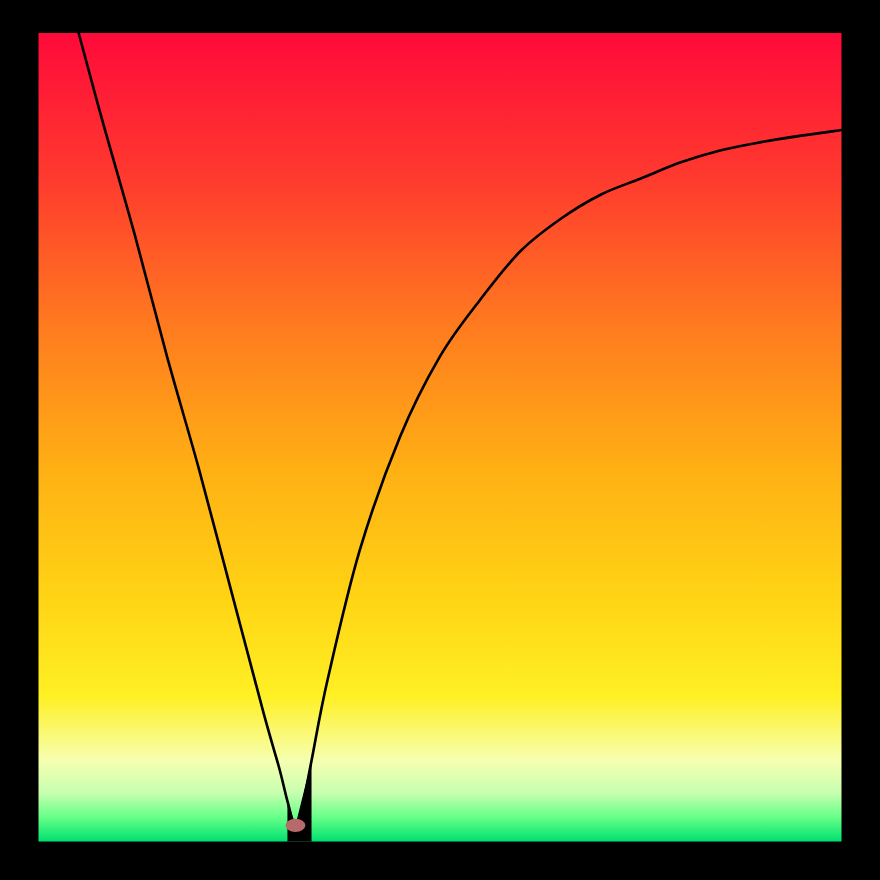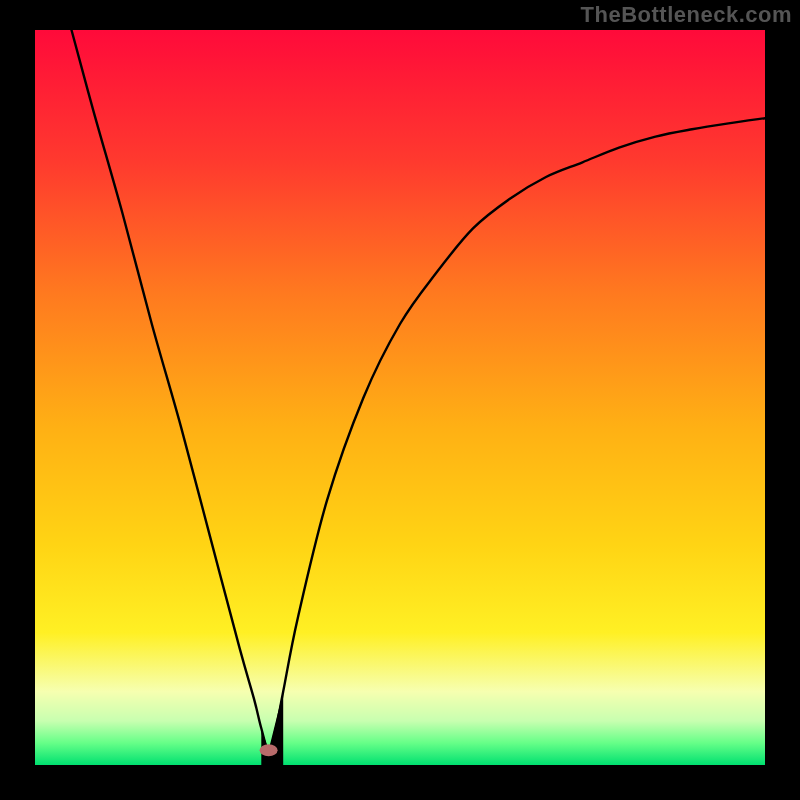--- a/index.html
+++ b/index.html
@@ -31,21 +31,20 @@
   svg {
     position: absolute;
     top: 0;
     left: 0;
   }
 </style>
 </head>
 <body>
 
 <div class="frame">
-  <div class="watermark">TheBottleneck.com</div>
 
   <svg id="chart-svg" width="800" height="800" viewBox="0 0 800 800">
     <defs>
       <linearGradient id="bg-grad" x1="0" y1="0" x2="0" y2="1">
           <stop offset="0%" stop-color="#ff0a3a"></stop>
           <stop offset="18%" stop-color="#ff3a2e"></stop>
           <stop offset="36%" stop-color="#ff7a1f"></stop>
           <stop offset="54%" stop-color="#ffb014"></stop>
           <stop offset="70%" stop-color="#ffd414"></stop>
           <stop offset="82%" stop-color="#fff024"></stop>

